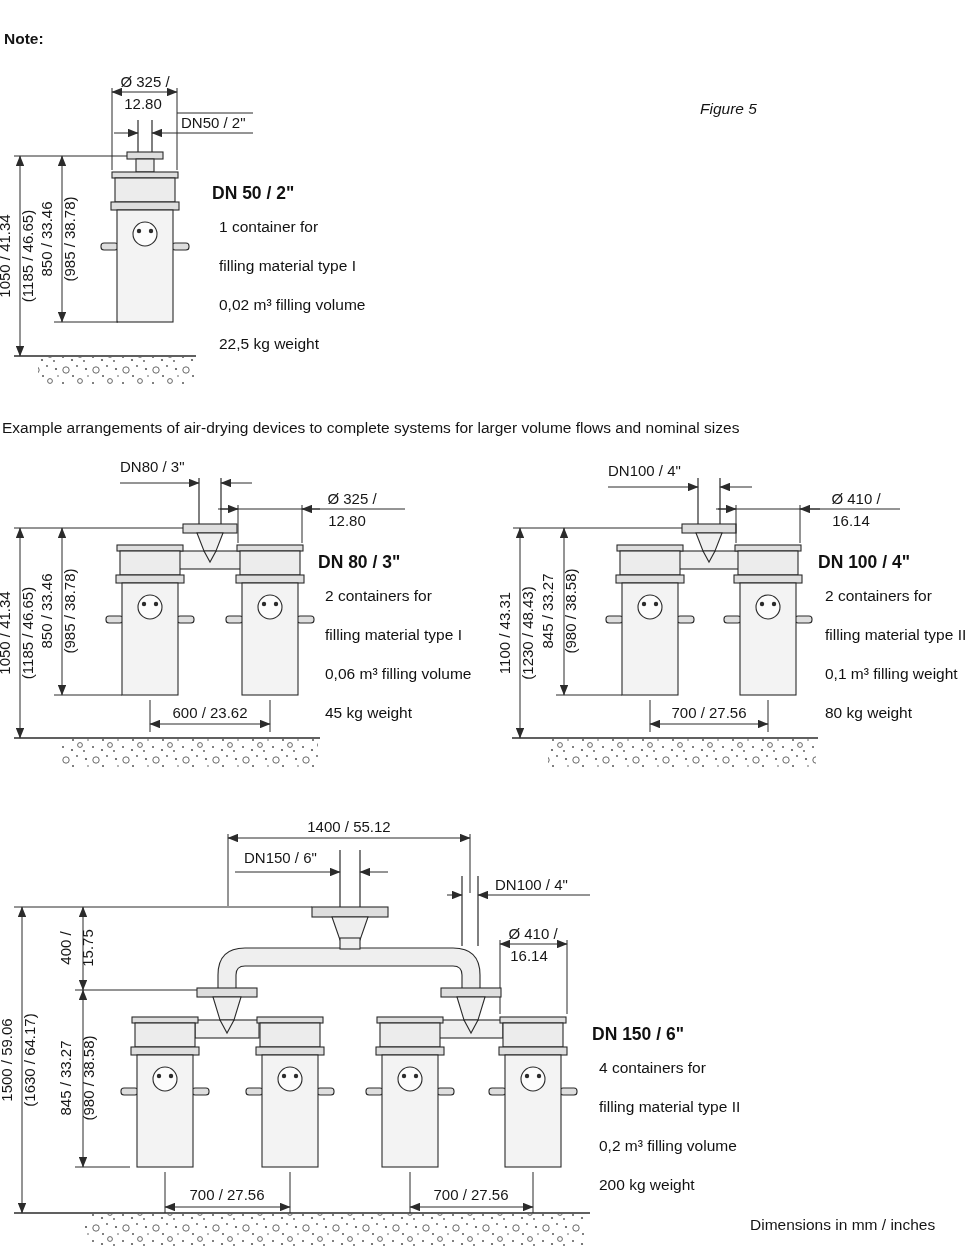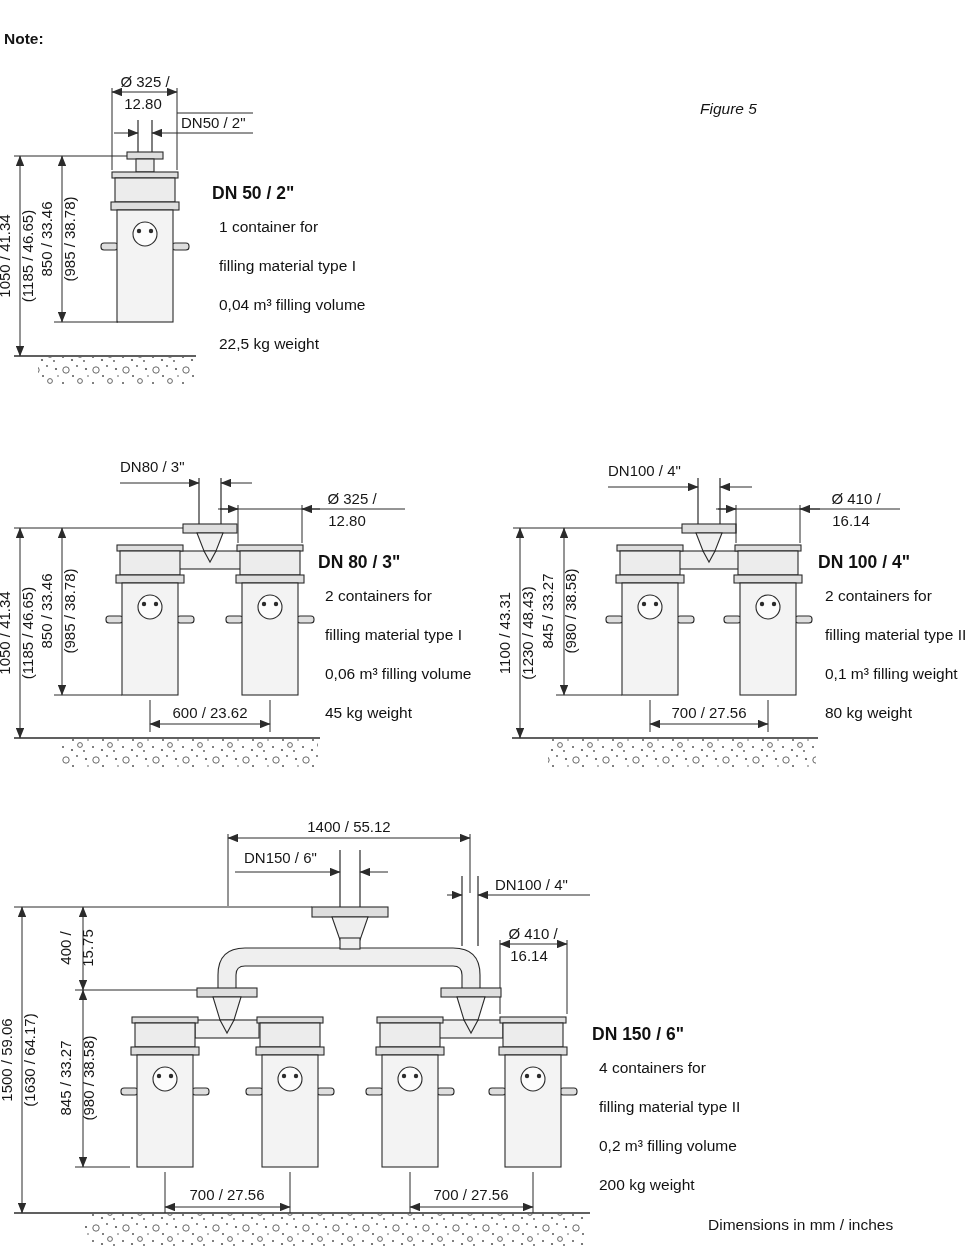--- a/index.html
+++ b/index.html
@@ -211,27 +211,28 @@
     <line class="dim" x1="410" y1="1207" x2="533" y2="1207" marker-start="url(#arr)" marker-end="url(#arr)"></line>
     <text class="dt" text-anchor="middle" x="227" y="1200">700 / 27.56</text>
     <text class="dt" text-anchor="middle" x="471" y="1200">700 / 27.56</text>
     <line class="gline" x1="14" y1="1213" x2="590" y2="1213"></line>
     <rect x="85" y="1214" width="500" height="33" fill="url(#gnd)"></rect>
   </g>
 </svg>
 
 <div class="txt bold" style="left:4px;top:2px;margin-top:28px;">Note:</div>
 <div class="txt italic" style="left:700px;top:100px;">Figure 5</div>
-<div class="txt" style="left:708px;top:1216px;">Dimensions in mm / inches</div>
+<div class="txt" style="left:2px;top:419px;">Example arrangements of air-drying devices to complete systems for larger volume flows and nominal sizes</div>
+<div class="txt" style="left:750px;top:1216px;">Dimensions in mm / inches</div>
 
 <div class="spec-block" style="left:212px;top:183px;">
   <p class="spec-title">DN 50 / 2"</p>
   <p class="spec-line">1 container for</p>
   <p class="spec-line">filling material type I</p>
-  <p class="spec-line">0,04 m³ filling volume</p>
+  <p class="spec-line">0,02 m³ filling volume</p>
   <p class="spec-line">22,5 kg weight</p>
 </div>
 
 <div class="spec-block" style="left:318px;top:552px;">
   <p class="spec-title">DN 80 / 3"</p>
   <p class="spec-line">2 containers for</p>
   <p class="spec-line">filling material type I</p>
   <p class="spec-line">0,06 m³ filling volume</p>
   <p class="spec-line">45 kg weight</p>
 </div>

